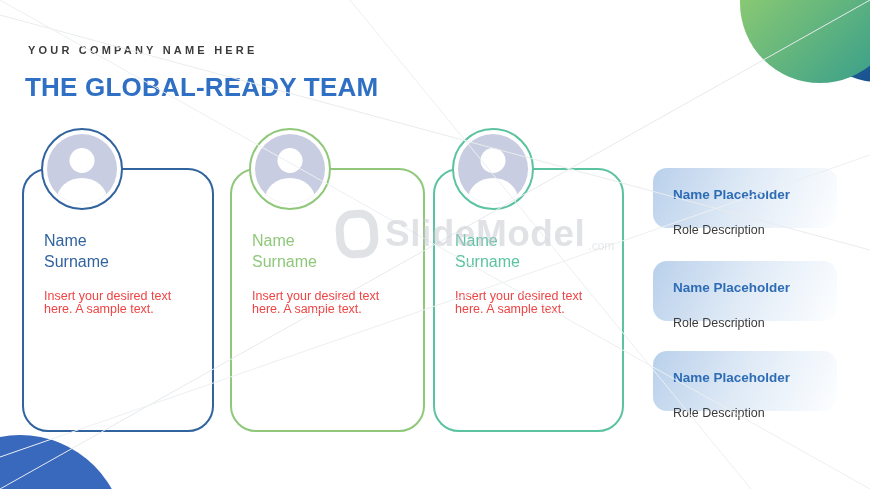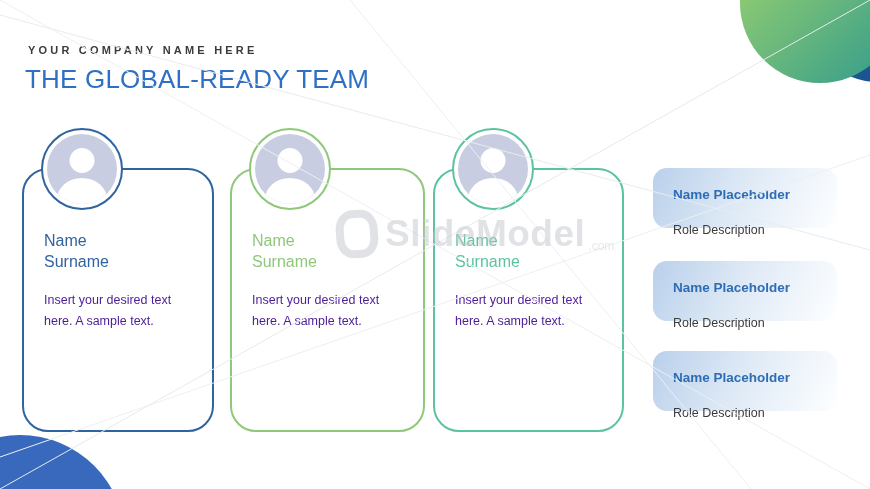--- a/index.html
+++ b/index.html
@@ -10,21 +10,21 @@
   
   .corner-decor{position:absolute;top:0;left:700px;width:170px;height:110px;pointer-events:none;}
   .bottom-circle{position:absolute;left:-85px;top:435px;width:210px;height:210px;border-radius:50%;background:#3969bd;}
   .diag-lines{position:absolute;inset:0;z-index:25;pointer-events:none;}
   
   .company{
     position:absolute;left:28px;top:44px;font-size:11px;letter-spacing:3.2px;
     color:#3b3b3b;font-weight:bold;
   }
   .title{
-    position:absolute;left:25px;top:64px;font-size:26px;font-weight:normal;color:#2f70c5;
+    position:absolute;left:25px;top:72px;font-size:26px;font-weight:bold;color:#2f70c5;
     letter-spacing:0.2px;
   }
   
   .card{
     position:absolute;top:168px;height:264px;border:2px solid var(--accent,#31639f);
     border-radius:26px;background:transparent;box-sizing:border-box;
   }
   .avatar{
     position:absolute;top:-42px;left:17px;width:82px;height:82px;border-radius:50%;
     background:#ffffff;border:2.5px solid var(--accent,#31639f);box-sizing:border-box;
@@ -39,22 +39,22 @@
   .avatar-torso{
     position:absolute;top:44px;left:50%;transform:translateX(-50%);
     width:50px;height:42px;border-radius:50% 50% 0 0;background:#ffffff;
   }
   .card-name{
     position:absolute;left:20px;top:60px;font-size:16px;font-weight:normal;
     color:var(--accent,#31639f);line-height:21px;
   }
   .card-name span{display:block;}
   .card-desc{
-    position:absolute;left:20px;top:120px;right:24px;font-size:12.5px;color:#4c1d95;
-    line-height:21px;
+    position:absolute;left:20px;top:120px;right:24px;font-size:12.5px;color:#ef4444;
+    line-height:13px;
   }
   
   .role-box{
     position:absolute;left:653px;width:184px;height:60px;border-radius:14px;
     background:linear-gradient(115deg,#b9d0eb 0%,#dfeaf6 48%,#fbfdff 96%);
     box-sizing:border-box;padding:19px 0 0 20px;
   }
   .role-name{font-size:13.5px;font-weight:bold;color:#2e6cb5;}
   .role-desc{font-size:12.5px;color:#3b3b3b;margin-top:21px;}
   

